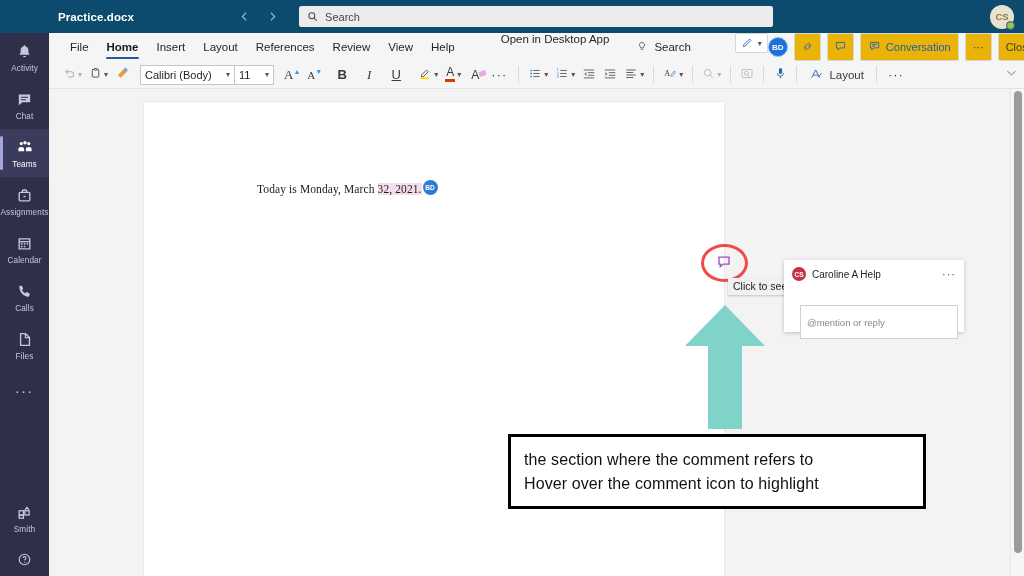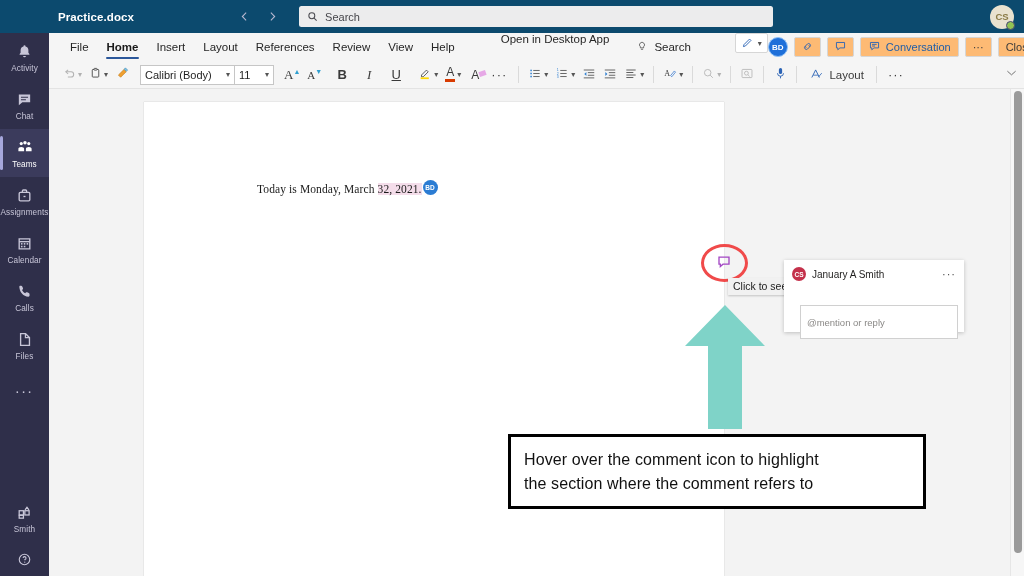--- a/index.html
+++ b/index.html
@@ -105,21 +105,21 @@
     height: 20px; padding: 0 5px; cursor: pointer;
   }
   .tabrow-right { margin-left: auto; display:flex; align-items:center; gap:6px; padding-right: 8px; }
   .bd-badge {
     width: 20px; height: 20px; border-radius: 50%; background:#1e6fd9;
     color:#fff; font-size:8px; font-weight:bold;
     display:flex; align-items:center; justify-content:center;
     border: 1.6px solid #8fc0f5; cursor:pointer;
   }
   .rb-btn {
-    height: 20px; border: 1px solid #d6d6d6; background:#fdba74; border-radius:2px;
+    height: 28px; border: 1px solid #d6d6d6; background:#eab308; border-radius:2px;
     display:flex; align-items:center; gap:5px; padding: 0 7px;
     font-size: 11px; color:#1f5ea8; cursor:pointer; white-space: nowrap;
   }
   .rb-btn.plain { color:#3b3b3b; }
   .rb-icoonly { padding: 0 6px; }
 
   
   .toolrow {
     height: 27px; display: flex; align-items: center; padding-left: 10px; gap: 1px;
   }
@@ -686,38 +686,38 @@
         <path d="M4.5 4.5h15v10.5h-9l-4 3.5v-3.5h-2z"></path>
       </svg>
     </div>
     <div class="cmt-ring"></div>
 
     <div class="tooltip">Click to see this comment</div>
 
     <div class="cmt-card">
       <div class="cmt-head">
         <span class="cmt-av">CS</span>
-        <span class="cmt-name">January A Smith</span>
+        <span class="cmt-name">Caroline A Help</span>
         <span class="cmt-more">···</span>
       </div>
       <div class="cmt-reply">
         <span>@mention or reply</span>
       </div>
     </div>
 
     <div class="arrow">
       <svg width="82" height="124" viewBox="0 0 82 124">
         <path d="M41 0 L81 41 L58 41 L58 124 L24 124 L24 41 L1 41 Z" fill="#7fd3c8"></path>
       </svg>
     </div>
 
     <div class="callout">
       <div class="callout-txt">
+        <div>the section where the comment refers to</div>
         <div>Hover over the comment icon to highlight</div>
-        <div>the section where the comment refers to</div>
       </div>
     </div>
   </div>
 
   <div class="vscroll">
     <div class="vthumb"></div>
   </div>
 
 </div>
 

